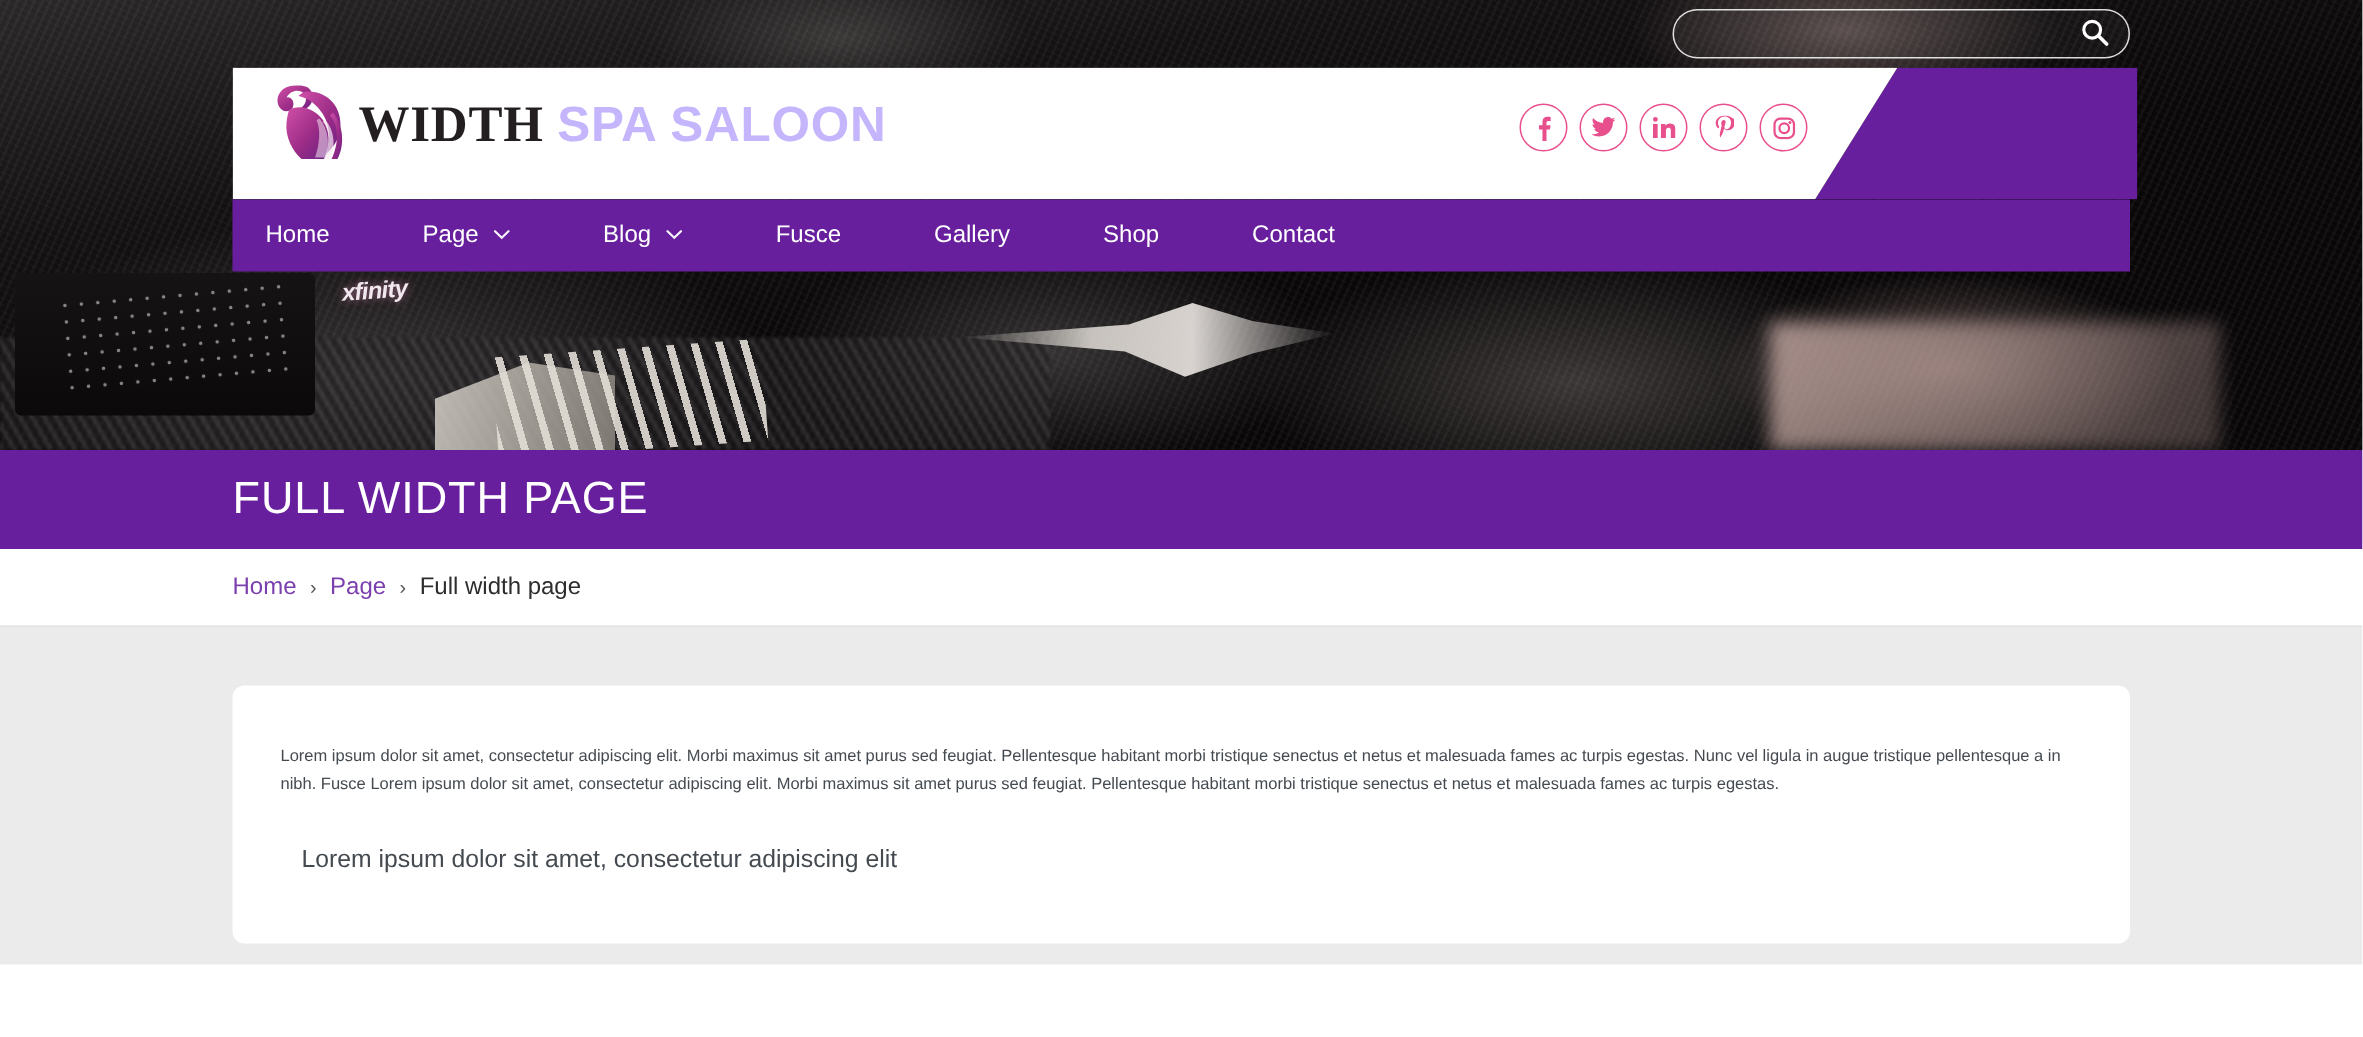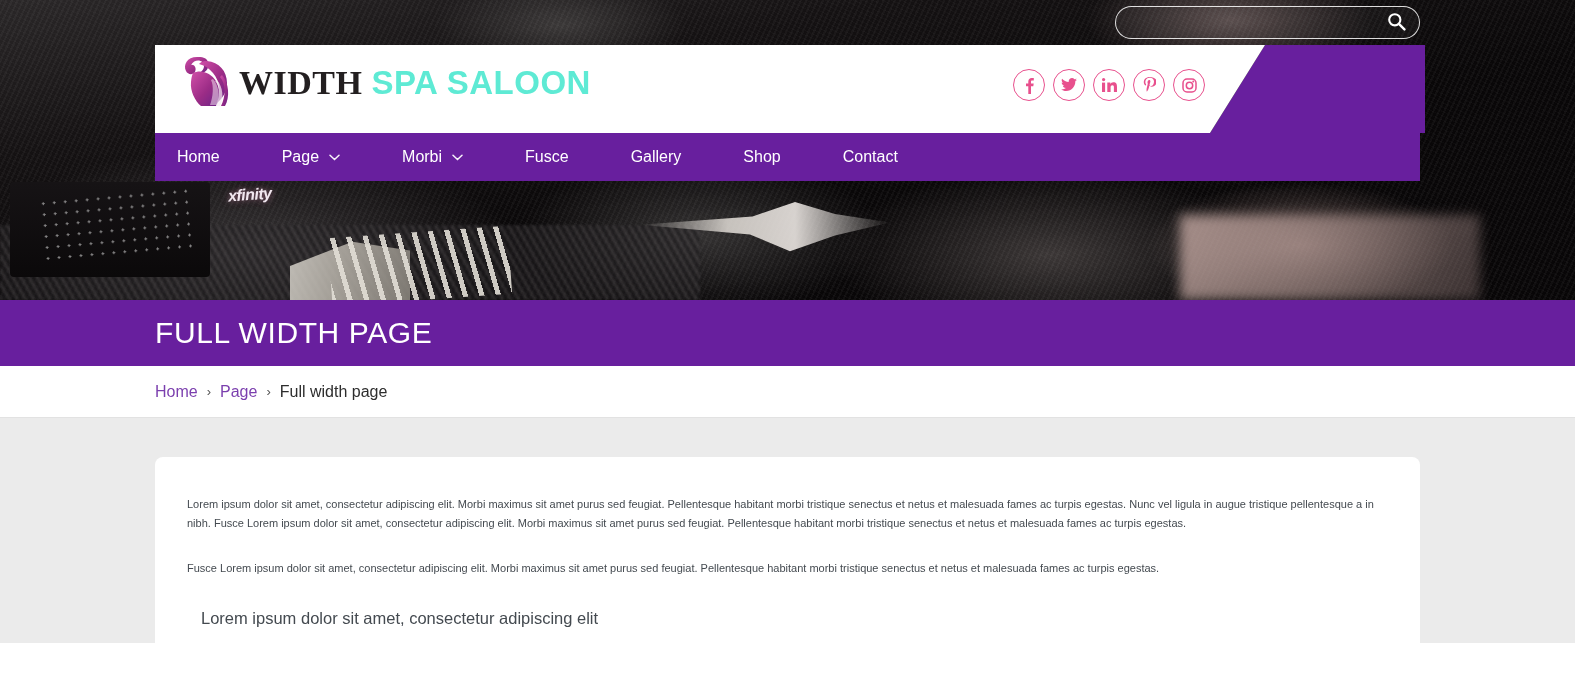--- a/index.html
+++ b/index.html
@@ -141,21 +141,21 @@
     position: absolute; left: 22px; top: 8px;
     display: flex; align-items: center; gap: 0px;
   }
   .logo-mark { width: 62px; height: 60px; }
   .logo-text {
     font-family: "Liberation Serif", serif;
     font-size: 34px; font-weight: bold; letter-spacing: .5px;
     white-space: nowrap;
   }
   .logo-text .t1 { color: #231f20; }
-  .logo-text .t2 { color: #5eead4; font-family: "Liberation Sans", sans-serif; font-size: 33px; }
+  .logo-text .t2 { color: #c4b5fd; font-family: "Liberation Sans", sans-serif; font-size: 33px; }
 
   .socials {
     position: absolute; left: 858px; top: 24px;
     display: flex; gap: 8px;
   }
   .soc {
     width: 32px; height: 32px; border-radius: 50%;
     border: 1.6px solid #E8508D;
     display: flex; align-items: center; justify-content: center;
     color: #E8508D; cursor: pointer;
@@ -330,21 +330,21 @@
     </div>
     <div class="nav-item">
       <span>Page</span>
       <span class="caret">
         <svg width="11" height="7" viewBox="0 0 11 7">
             <path d="M1 1.2 L5.5 5.5 L10 1.2" fill="none" stroke="#fff" stroke-width="1.5" stroke-linecap="round"></path>
           </svg>
       </span>
     </div>
     <div class="nav-item">
-      <span>Morbi</span>
+      <span>Blog</span>
       <span class="caret">
         <svg width="11" height="7" viewBox="0 0 11 7">
             <path d="M1 1.2 L5.5 5.5 L10 1.2" fill="none" stroke="#fff" stroke-width="1.5" stroke-linecap="round"></path>
           </svg>
       </span>
     </div>
     <div class="nav-item">
       <span>Fusce</span>
     </div>
     <div class="nav-item">
@@ -367,21 +367,20 @@
   <a class="crumb-link">Home</a>
   <span class="crumb-sep">›</span>
   <a class="crumb-link">Page</a>
   <span class="crumb-sep">›</span>
   <span class="crumb-cur">Full width page</span>
 </div>
 
 <div class="content-area">
   <div class="card">
     <p>Lorem ipsum dolor sit amet, consectetur adipiscing elit. Morbi maximus sit amet purus sed feugiat. Pellentesque habitant morbi tristique senectus et netus et malesuada fames ac turpis egestas. Nunc vel ligula in augue tristique pellentesque a in nibh. Fusce Lorem ipsum dolor sit amet, consectetur adipiscing elit. Morbi maximus sit amet purus sed feugiat. Pellentesque habitant morbi tristique senectus et netus et malesuada fames ac turpis egestas.</p>
-    <p>Fusce Lorem ipsum dolor sit amet, consectetur adipiscing elit. Morbi maximus sit amet purus sed feugiat. Pellentesque habitant morbi tristique senectus et netus et malesuada fames ac turpis egestas.</p>
     <ul>
       <li>
         <span class="tick">
           
         </span>
         <span>Lorem ipsum dolor sit amet, consectetur adipiscing elit</span>
       </li>
     </ul>
   </div>
 </div>

